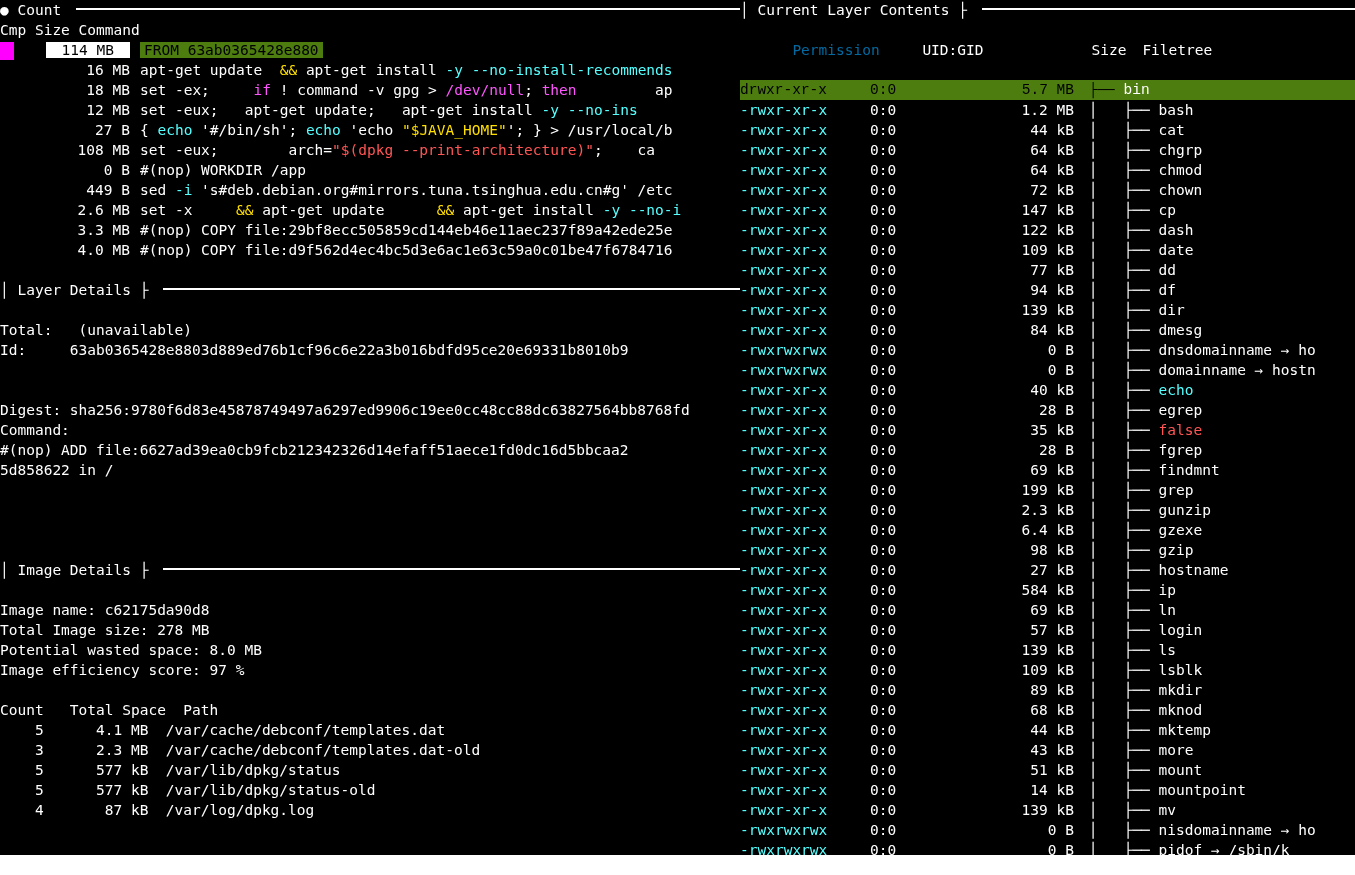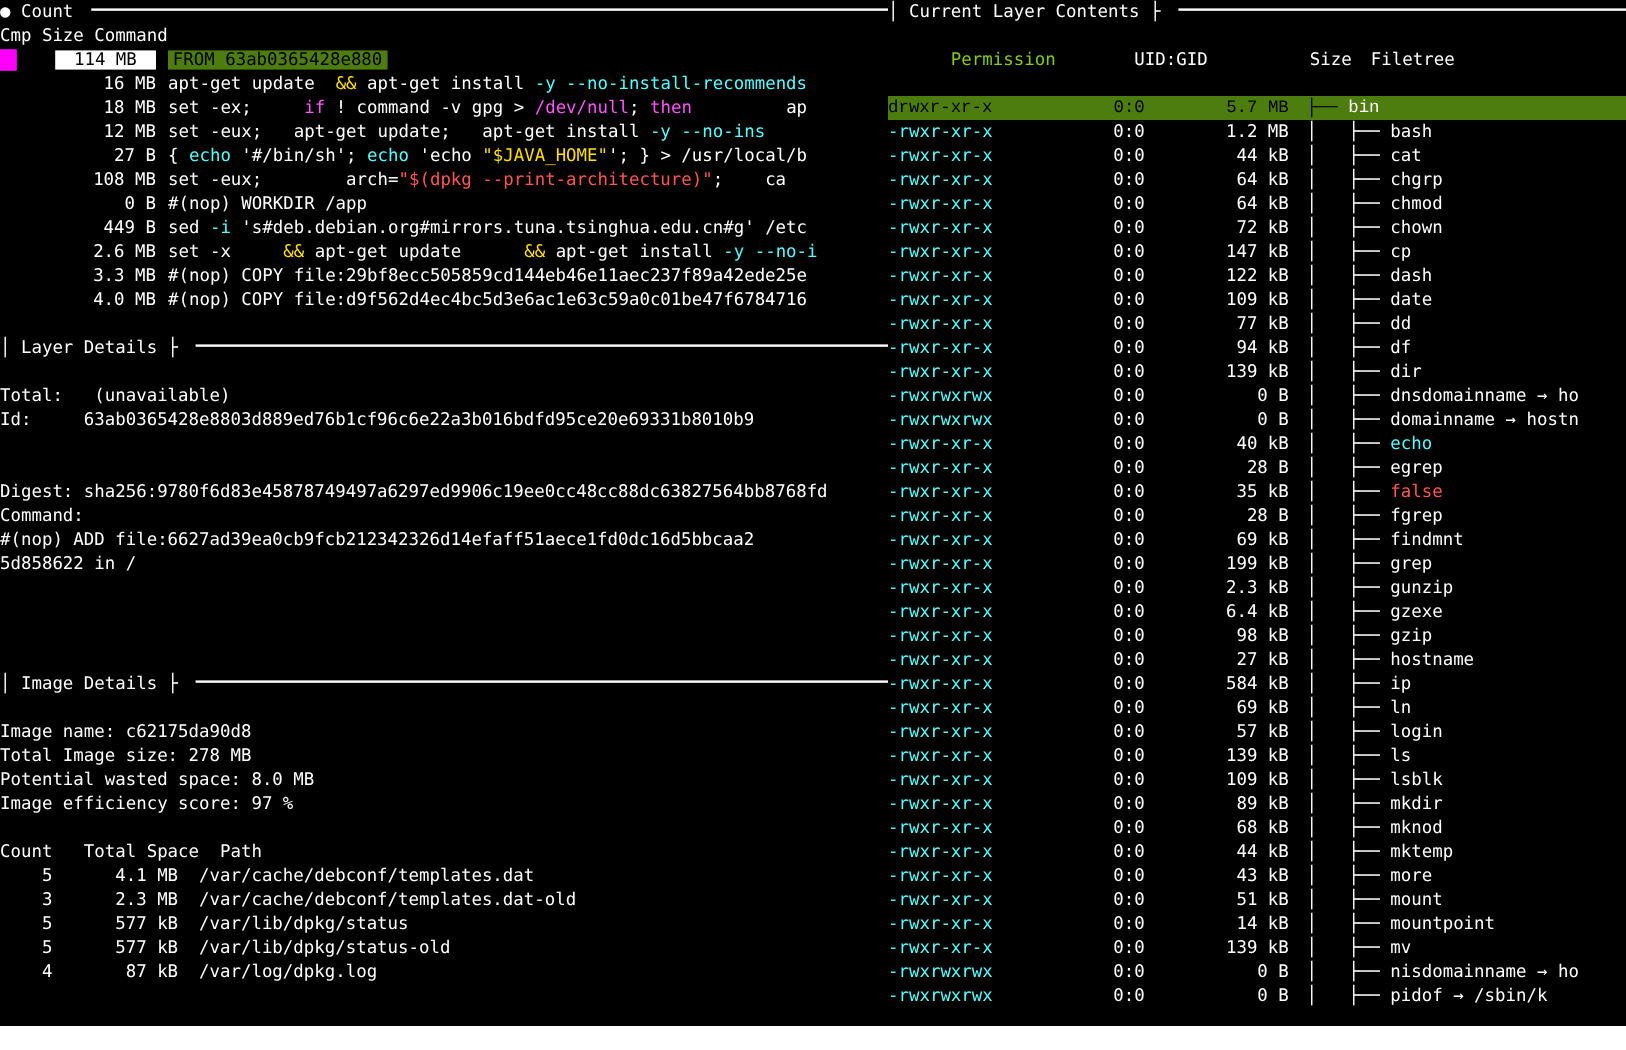--- a/index.html
+++ b/index.html
@@ -53,21 +53,21 @@
   .kw-flag{ color:#55ffff; } 
   .kw-cmd { color:#55ffff; } 
   .kw-str { color:#ffdf00; } 
   .kw-sub { color:#ff5555; } 
   .kw-path{ color:#ff55ff; } 
 
   
   .file-head { white-space: pre; }
   .file-row { white-space: pre; overflow:hidden;}
   .perm { color:#55ffff; display:inline-block; width:130px;}
-  .uidgid { display:inline-block; width:100px; text-align:right; padding-right:16px;}
+  .uidgid { display:inline-block; width:100px; text-align:left; padding-right:16px;}
   .fsize  { display:inline-block; width:110px; text-align:right; padding-right:6px;}
   .tree   { display:inline-block; }
   .tree .name { color:#fff; }
   .tree .name.highlight-cyan { color:#55ffff; }
   .tree .name.highlight-red  { color:#ff5555; }
 
   
   .dir-selected { background:#4d7c0f; color:#000;font-family:Liberation Mono, monospace; }
   .dir-selected .perm { color:#000; }
 
@@ -143,35 +143,36 @@
       </div>
 
   </div>
 
   <div class="right">
     <div class="sec-head">
       <span>│ Current Layer Contents ├</span>
       <span class="rule"></span>
     </div>
     <div class="file-head">
-      <span class="perm" style="color:#84cc16">Permission</span><span class="uidgid">UID:GID</span><span class="fsize">Size</span><span style="padding-left:10px">Filetree</span>
+      <span class="perm" style="color:#0369a1">Permission</span><span class="uidgid">UID:GID</span><span class="fsize">Size</span><span style="padding-left:10px">Filetree</span>
     </div>
     <div id="tree-body">
         <div class="file-row dir-selected"><span class="perm">drwxr-xr-x</span><span class="uidgid">0:0</span><span class="fsize">5.7 MB</span><span class="tree"> ├── <span class="name">bin</span></span></div>
         <div class="file-row"><span class="perm">-rwxr-xr-x</span><span class="uidgid">0:0</span><span class="fsize">1.2 MB</span><span class="tree"> │   ├── <span class="name ">bash</span></span></div>
         <div class="file-row"><span class="perm">-rwxr-xr-x</span><span class="uidgid">0:0</span><span class="fsize">44 kB</span><span class="tree"> │   ├── <span class="name ">cat</span></span></div>
         <div class="file-row"><span class="perm">-rwxr-xr-x</span><span class="uidgid">0:0</span><span class="fsize">64 kB</span><span class="tree"> │   ├── <span class="name ">chgrp</span></span></div>
         <div class="file-row"><span class="perm">-rwxr-xr-x</span><span class="uidgid">0:0</span><span class="fsize">64 kB</span><span class="tree"> │   ├── <span class="name ">chmod</span></span></div>
         <div class="file-row"><span class="perm">-rwxr-xr-x</span><span class="uidgid">0:0</span><span class="fsize">72 kB</span><span class="tree"> │   ├── <span class="name ">chown</span></span></div>
         <div class="file-row"><span class="perm">-rwxr-xr-x</span><span class="uidgid">0:0</span><span class="fsize">147 kB</span><span class="tree"> │   ├── <span class="name ">cp</span></span></div>
         <div class="file-row"><span class="perm">-rwxr-xr-x</span><span class="uidgid">0:0</span><span class="fsize">122 kB</span><span class="tree"> │   ├── <span class="name ">dash</span></span></div>
         <div class="file-row"><span class="perm">-rwxr-xr-x</span><span class="uidgid">0:0</span><span class="fsize">109 kB</span><span class="tree"> │   ├── <span class="name ">date</span></span></div>
         <div class="file-row"><span class="perm">-rwxr-xr-x</span><span class="uidgid">0:0</span><span class="fsize">77 kB</span><span class="tree"> │   ├── <span class="name ">dd</span></span></div>
         <div class="file-row"><span class="perm">-rwxr-xr-x</span><span class="uidgid">0:0</span><span class="fsize">94 kB</span><span class="tree"> │   ├── <span class="name ">df</span></span></div>
         <div class="file-row"><span class="perm">-rwxr-xr-x</span><span class="uidgid">0:0</span><span class="fsize">139 kB</span><span class="tree"> │   ├── <span class="name ">dir</span></span></div>
+        <div class="file-row"><span class="perm">-rwxr-xr-x</span><span class="uidgid">0:0</span><span class="fsize">84 kB</span><span class="tree"> │   ├── <span class="name ">dmesg</span></span></div>
         <div class="file-row"><span class="perm">-rwxrwxrwx</span><span class="uidgid">0:0</span><span class="fsize">0 B</span><span class="tree"> │   ├── <span class="name ">dnsdomainname → ho</span></span></div>
         <div class="file-row"><span class="perm">-rwxrwxrwx</span><span class="uidgid">0:0</span><span class="fsize">0 B</span><span class="tree"> │   ├── <span class="name ">domainname → hostn</span></span></div>
         <div class="file-row"><span class="perm">-rwxr-xr-x</span><span class="uidgid">0:0</span><span class="fsize">40 kB</span><span class="tree"> │   ├── <span class="name highlight-cyan">echo</span></span></div>
         <div class="file-row"><span class="perm">-rwxr-xr-x</span><span class="uidgid">0:0</span><span class="fsize">28 B</span><span class="tree"> │   ├── <span class="name ">egrep</span></span></div>
         <div class="file-row"><span class="perm">-rwxr-xr-x</span><span class="uidgid">0:0</span><span class="fsize">35 kB</span><span class="tree"> │   ├── <span class="name highlight-red">false</span></span></div>
         <div class="file-row"><span class="perm">-rwxr-xr-x</span><span class="uidgid">0:0</span><span class="fsize">28 B</span><span class="tree"> │   ├── <span class="name ">fgrep</span></span></div>
         <div class="file-row"><span class="perm">-rwxr-xr-x</span><span class="uidgid">0:0</span><span class="fsize">69 kB</span><span class="tree"> │   ├── <span class="name ">findmnt</span></span></div>
         <div class="file-row"><span class="perm">-rwxr-xr-x</span><span class="uidgid">0:0</span><span class="fsize">199 kB</span><span class="tree"> │   ├── <span class="name ">grep</span></span></div>
         <div class="file-row"><span class="perm">-rwxr-xr-x</span><span class="uidgid">0:0</span><span class="fsize">2.3 kB</span><span class="tree"> │   ├── <span class="name ">gunzip</span></span></div>
         <div class="file-row"><span class="perm">-rwxr-xr-x</span><span class="uidgid">0:0</span><span class="fsize">6.4 kB</span><span class="tree"> │   ├── <span class="name ">gzexe</span></span></div>

